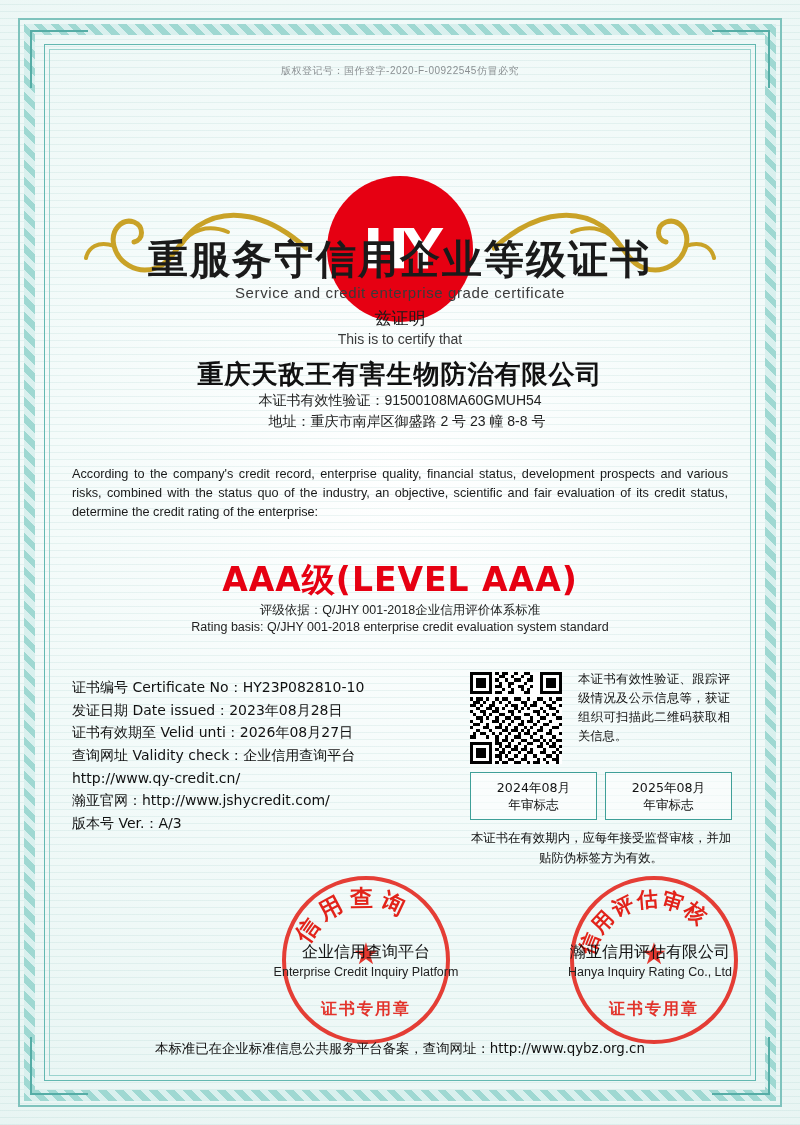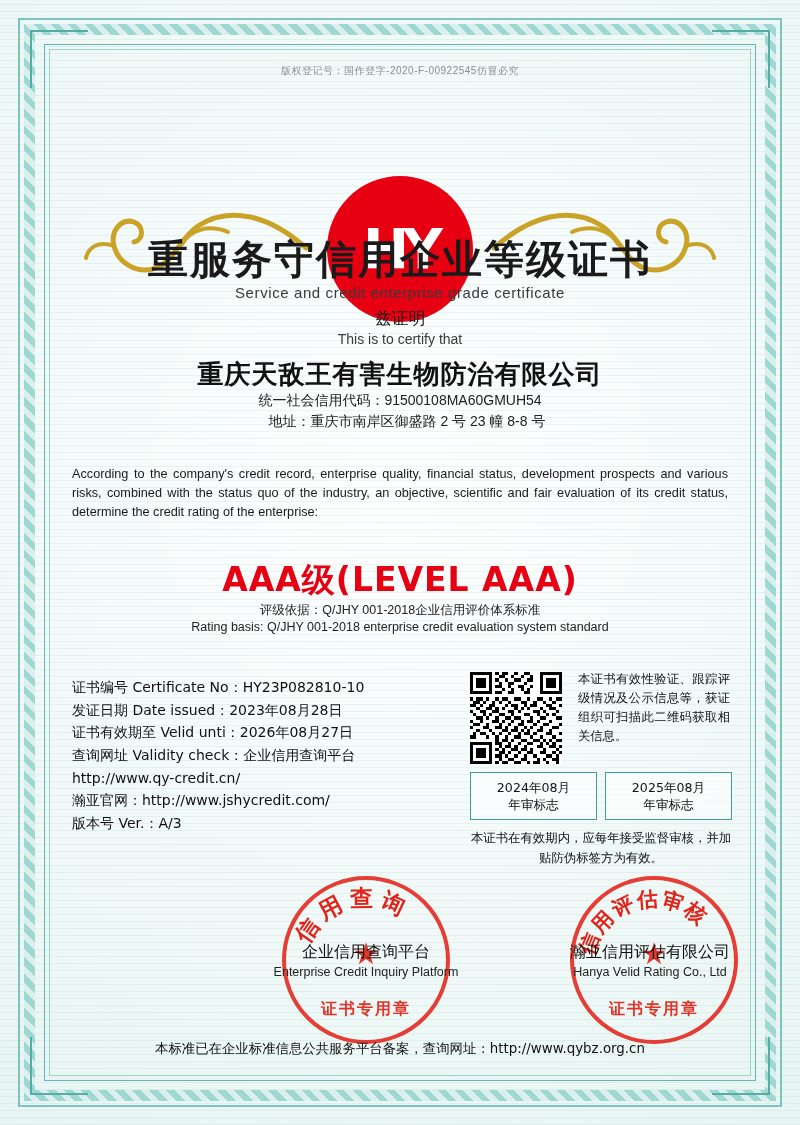--- a/index.html
+++ b/index.html
@@ -223,21 +223,21 @@
     </div>
   </div>
 
   <div class="title-cn">重服务守信用企业等级证书</div>
   <div class="title-en">Service and credit enterprise grade certificate</div>
 
   <div class="certify-cn">兹证明</div>
   <div class="certify-en">This is to certify that</div>
 
   <div class="company">重庆天敌王有害生物防治有限公司</div>
-  <div class="code-line">统一社会信用代码：91500108MA60GMUH54</div>
+  <div class="code-line">本证书有效性验证：91500108MA60GMUH54</div>
   <div class="addr-line">地址：重庆市南岸区御盛路 2 号 23 幢 8-8 号</div>
 
   <div class="para">
     <span class="en">According to the company's credit record, enterprise quality, financial status, development prospects and various risks, combined with the status quo of the industry, an objective, scientific and fair evaluation of its credit status, determine the credit rating of the enterprise:</span>
   </div>
 
   <div class="level">AAA级(LEVEL AAA)</div>
   <div class="basis-cn">评级依据：Q/JHY 001-2018企业信用评价体系标准</div>
   <div class="basis-en">Rating basis: Q/JHY 001-2018 enterprise credit evaluation system standard</div>
 
@@ -512,17 +512,17 @@
     <div class="star">★</div>
     <div class="bottom-txt">证书专用章</div>
   </div>
 
   <div class="org left">
     <span>企业信用查询平台</span>
     <span class="en">Enterprise Credit Inquiry Platform</span>
   </div>
   <div class="org right">
     <span>瀚亚信用评估有限公司</span>
-    <span class="en">Hanya Velid Rating Co., Ltd</span>
+    <span class="en">Hanya Inquiry Rating Co., Ltd</span>
   </div>
 
   <div class="footer">本标准已在企业标准信息公共服务平台备案，查询网址：http://www.qybz.org.cn</div>
 </div>
 
 </body></html>

